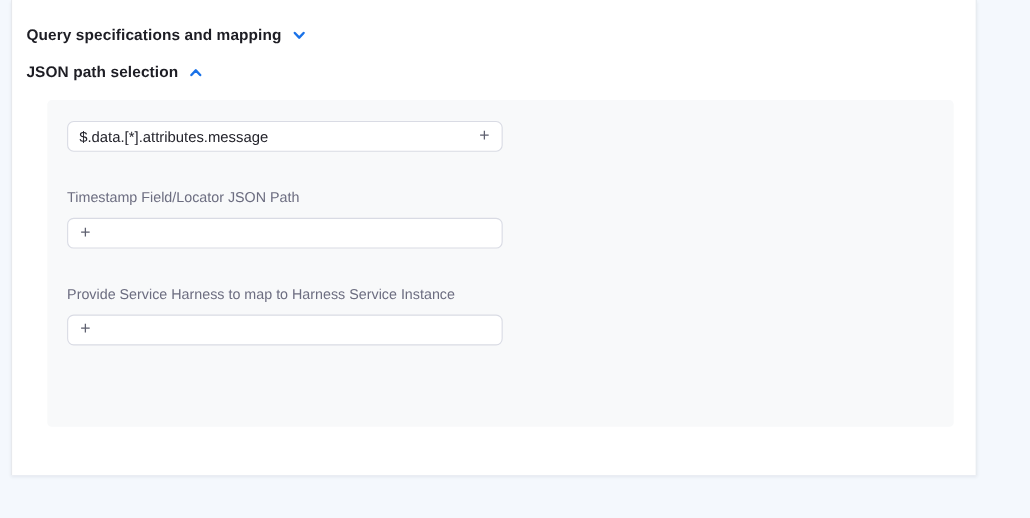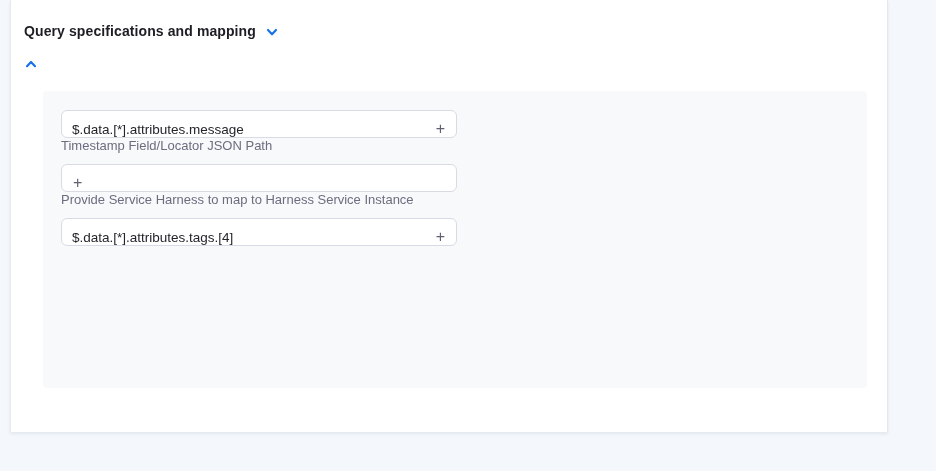--- a/index.html
+++ b/index.html
@@ -29,31 +29,31 @@
   .section-header.s1 { top:23px; }
   .section-header.s2 { top:57px; }
   .chev { display:flex; align-items:center; }
   .panel {
     position:absolute; left:32px; top:91px;
     width:824px; height:297px;
     background:#f8f9fa;
     border-radius:4px;
     padding:19px 0 0 18px;
   }
-  .field + .field { }
+  .field + .field { margin-top:34px; }
   .field .lbl {
     font-size:13px; color:#6c6d80; line-height:16px;
     margin-bottom:10px;
   }
   .inputwrap {
     width:396px; height:28px;
     background:#ffffff;
     border:1px solid #d9dbe4;
     border-radius:6px;
-    display:flex; align-items:flex-end;
+    display:flex; align-items:center;
     padding:0 10px 0 10px;
   }
   .inputwrap input {
     flex:1; border:none; outline:none; background:transparent;
     font-family:"Liberation Sans", sans-serif;
     font-size:13.5px; color:#24242c;
   }
   .plus-btn {
     flex:none;
     font-size:16px; line-height:1; color:#5f6170;
@@ -69,20 +69,21 @@
   <div class="section-header s1">
     <span class="title">Query specifications and mapping</span>
     <span class="chev">
       <svg width="14" height="14" viewBox="0 0 14 14" fill="none">
         <path d="M3 5 L7 9.2 L11 5" stroke="#1a72e8" stroke-width="2.2" stroke-linecap="round" stroke-linejoin="round"></path>
       </svg>
     </span>
   </div>
 
   <div class="section-header s2">
+    <span class="title">JSON path selection</span>
     <span class="chev">
       <svg width="14" height="14" viewBox="0 0 14 14" fill="none">
         <path d="M3 9.2 L7 5 L11 9.2" stroke="#1a72e8" stroke-width="2.2" stroke-linecap="round" stroke-linejoin="round"></path>
       </svg>
     </span>
   </div>
 
   <div class="panel">
 
     <div class="field">
@@ -95,19 +96,18 @@
     <div class="field">
       <div class="lbl">Timestamp Field/Locator JSON Path</div>
       <div class="inputwrap">
         <span class="plus-btn">+</span>
       </div>
     </div>
 
     <div class="field">
       <div class="lbl">Provide Service Harness to map to Harness Service Instance</div>
       <div class="inputwrap">
-        <input type="text" value="$.data.[*].attributes.tags.[4]" style="">
         <span class="plus-btn">+</span>
       </div>
     </div>
 
   </div>
 </div>
 
 </body></html>

